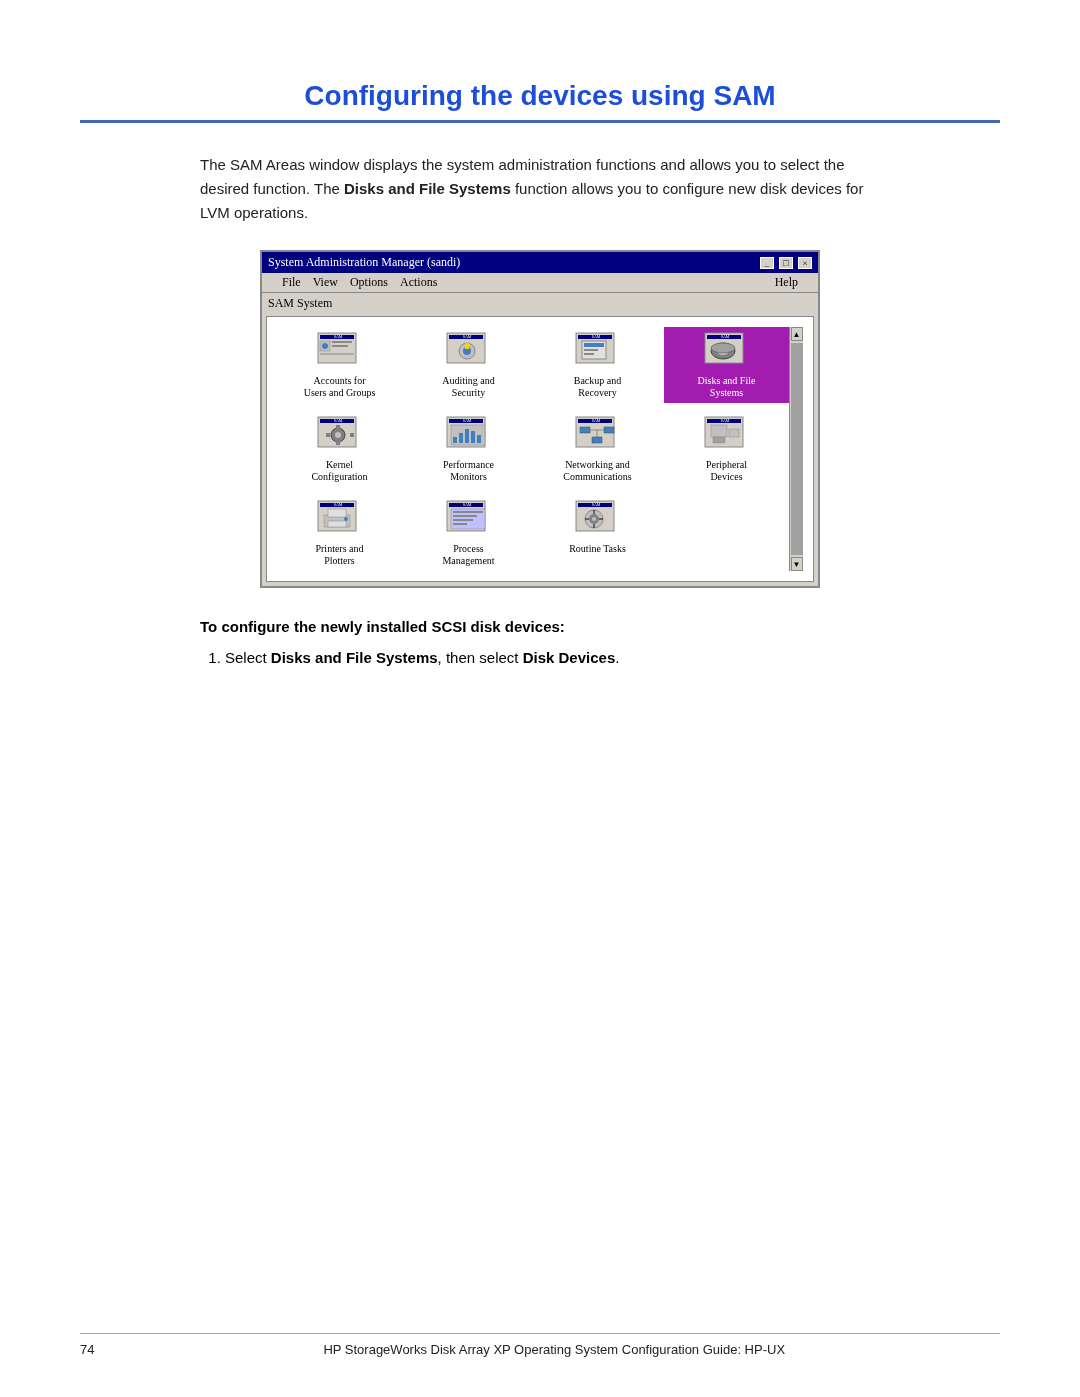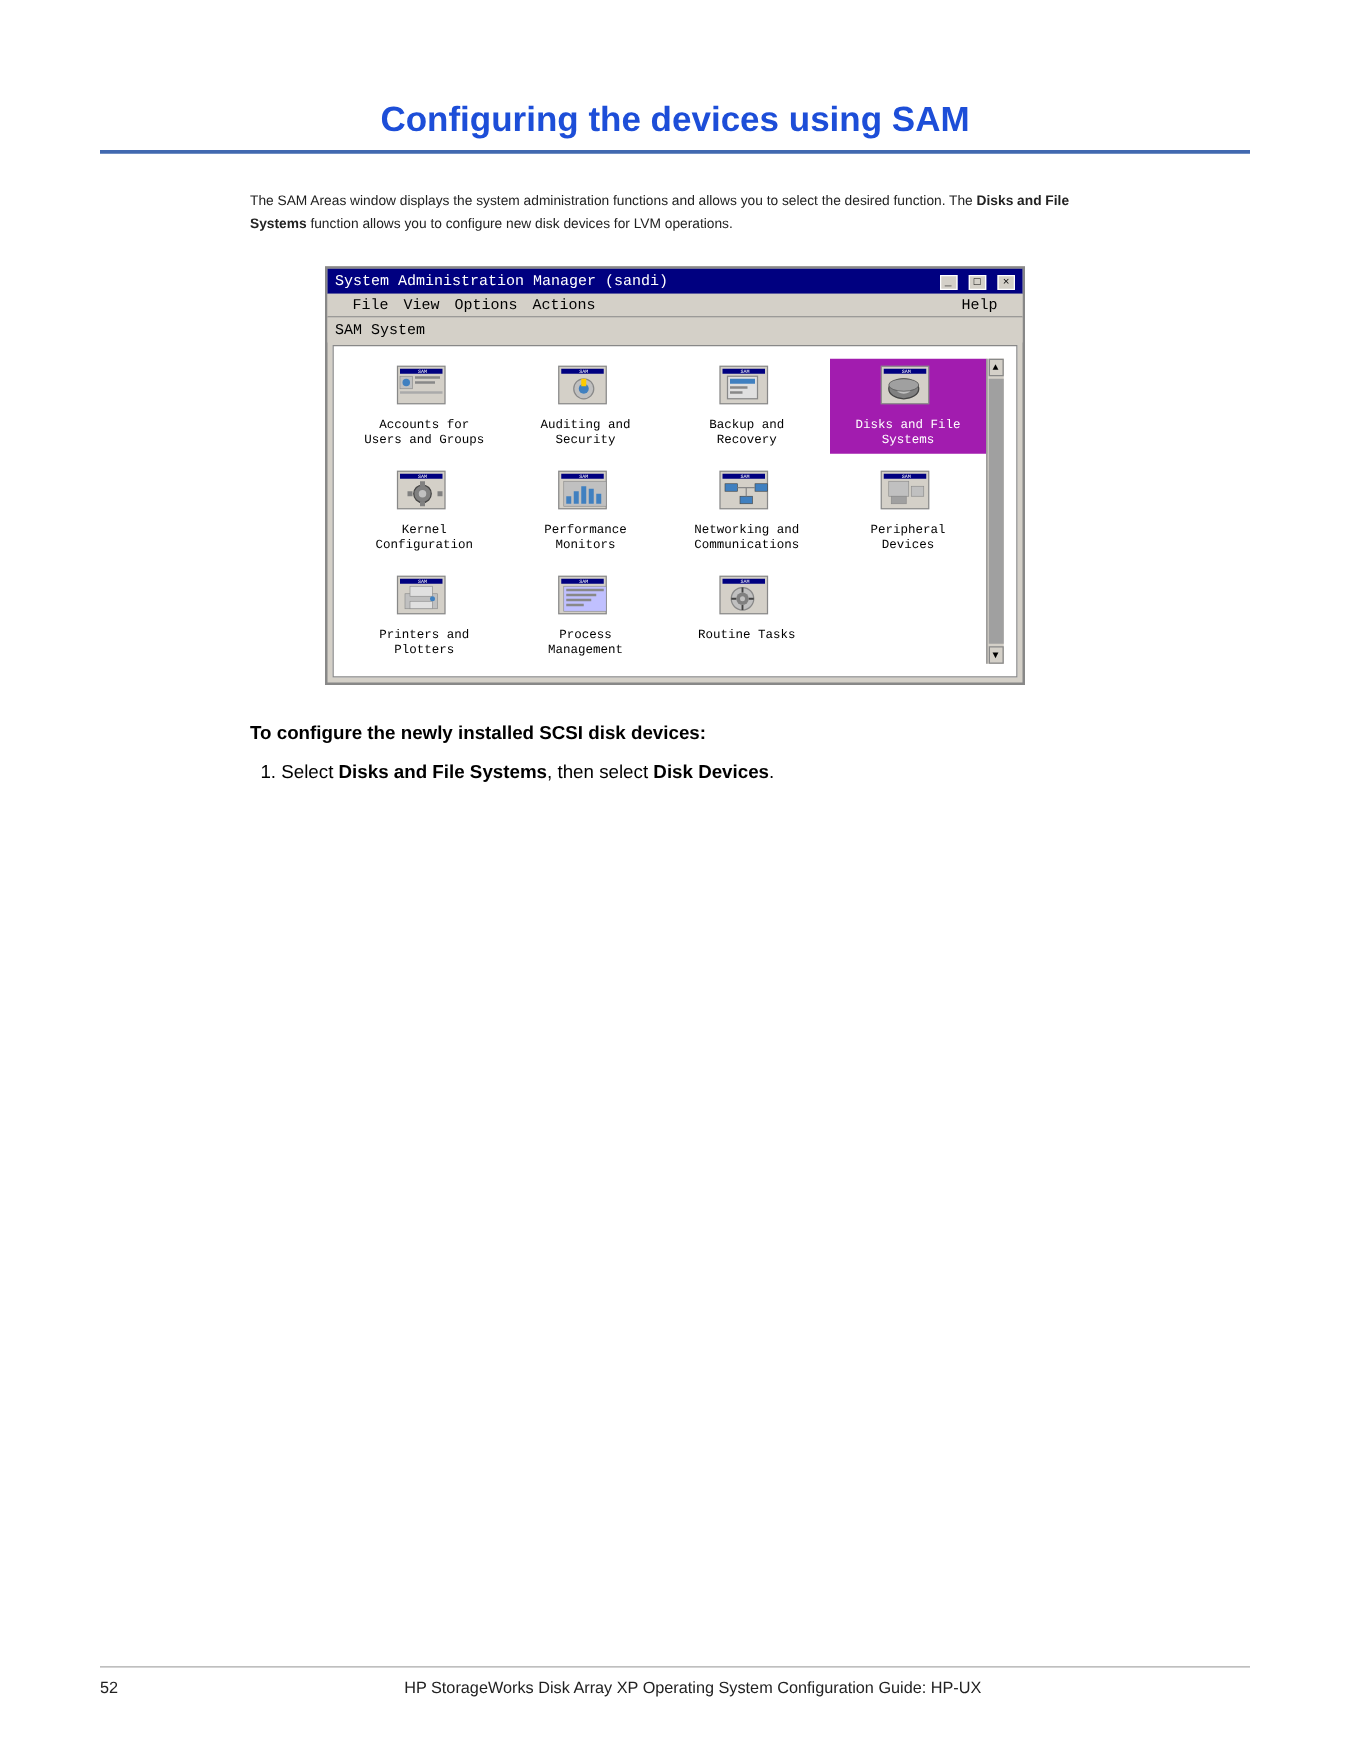--- a/index.html
+++ b/index.html
@@ -23,38 +23,38 @@
       font-size: 28px;
       font-weight: bold;
       color: #1d4ed8;
       border-bottom: 3px solid #4169b0;
       padding-bottom: 8px;
       margin-bottom: 30px;
       text-align: center;
     }
 
     .intro-text {
-      font-size: 11px;
+      font-size: 15px;
       line-height: 1.6;
       color: #222;
       margin: 0 120px 25px 120px;
       text-align: left;
     }
 
     .intro-text .bold {
       font-weight: bold;
     }
 
     
     .sam-window {
       margin: 0 auto 30px auto;
       width: 560px;
       border: 2px solid #888;
       background: #d4d0c8;
-      font-family: Liberation Mono, monospace;
+      font-family: Liberation Serif, serif;
     }
 
     .sam-titlebar {
       background: #000080;
       color: #ffffff;
       font-size: 12px;
       text-align: center;
       padding: 3px 6px;
       display: flex;
       justify-content: space-between;
@@ -448,17 +448,17 @@
 
   <p class="configure-heading">To configure the newly installed SCSI disk devices:</p>
 
   <ol class="step-list">
     <li>
       Select <strong>Disks and File Systems</strong>, then select <strong>Disk Devices</strong>.
     </li>
   </ol>
 
   <div class="footer">
-    <span class="footer-page">52</span>
+    <span class="footer-page">74</span>
     <span class="footer-title">HP StorageWorks Disk Array XP Operating System Configuration Guide: HP-UX</span>
   </div>
 
 </div>
 
 </body></html>

